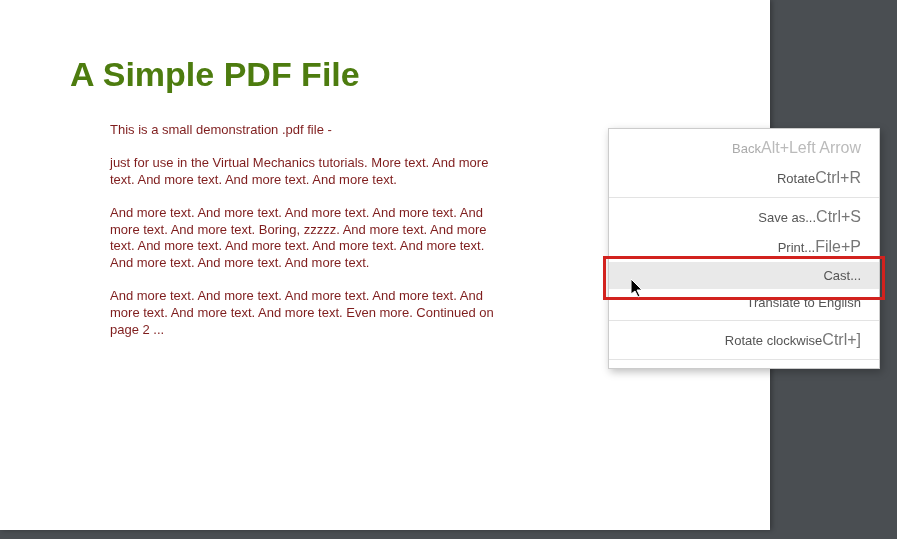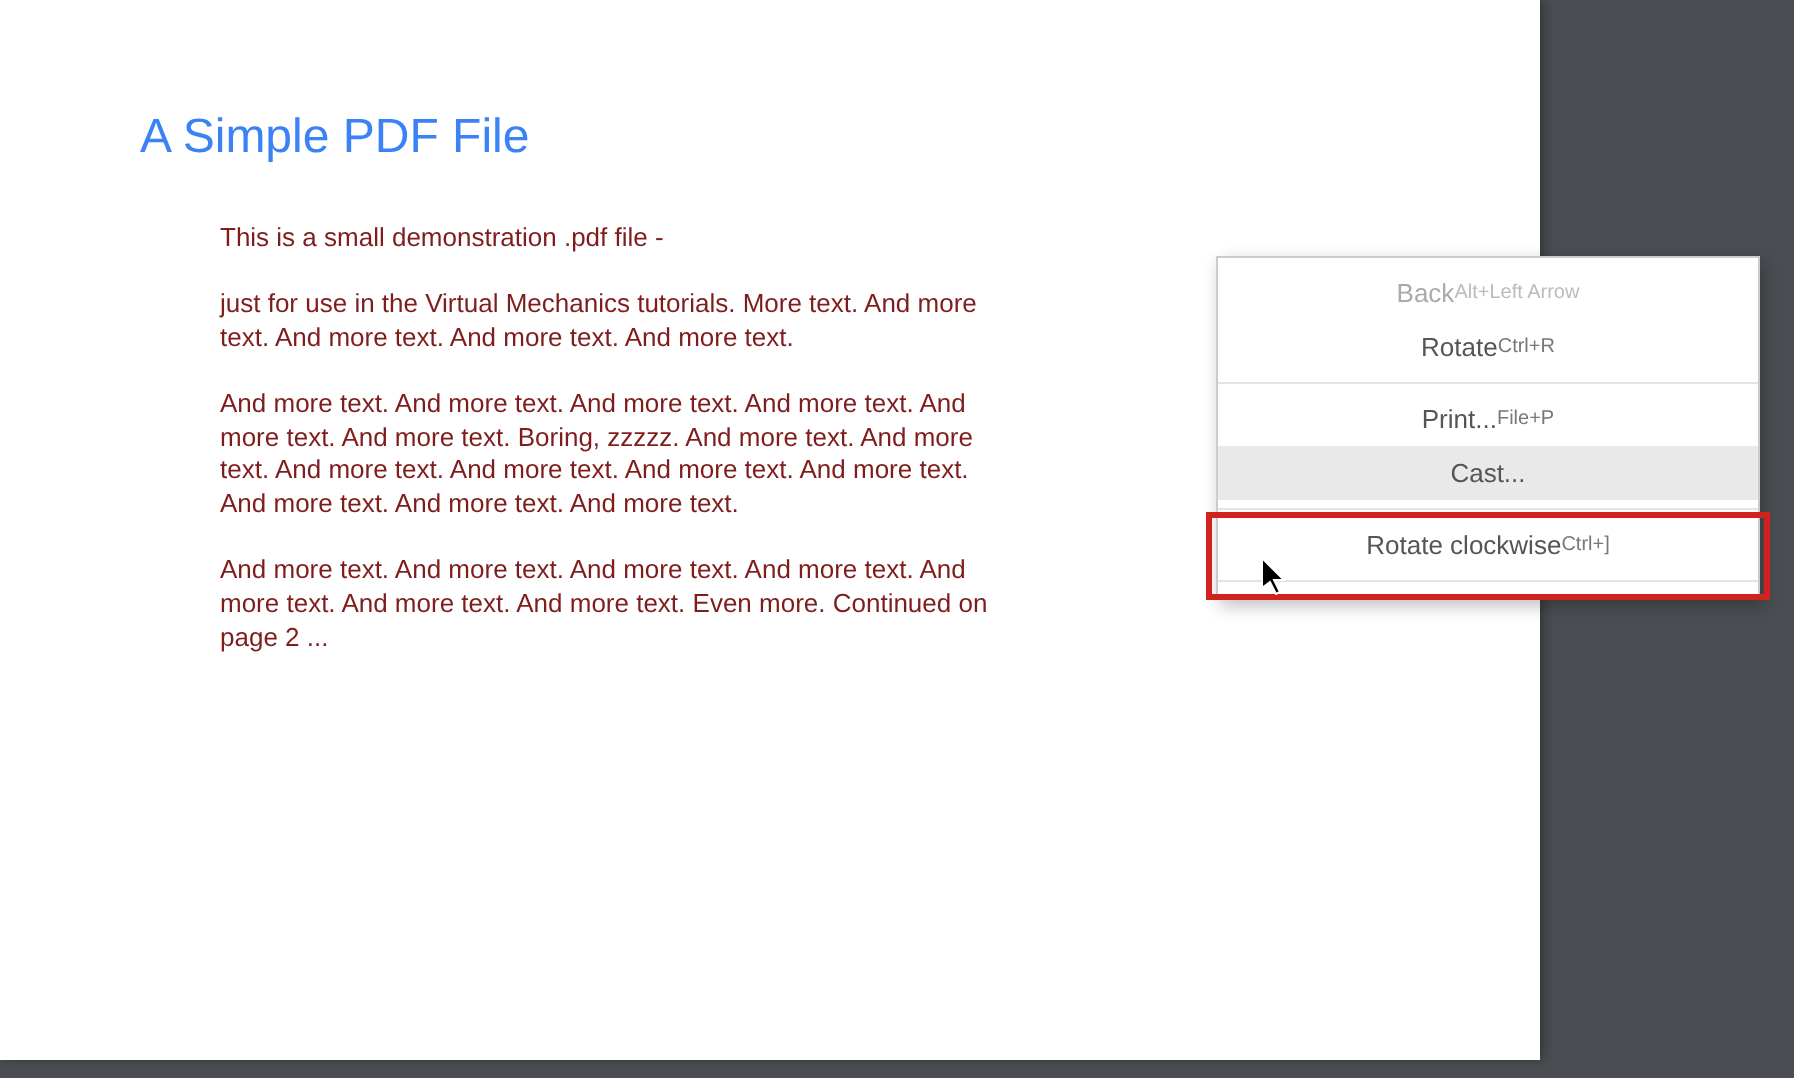--- a/index.html
+++ b/index.html
@@ -19,24 +19,24 @@
       background: #fff;
       width: 770px;
       height: 530px;
       position: absolute;
       top: 0;
       left: 0;
       padding: 55px 70px 40px 70px;
       box-shadow: 2px 0 5px rgba(0,0,0,0.3);
     }
     .doc-title {
-      font-size: 24px;
-      font-weight: normal;
+      font-size: 34px;
+      font-weight: bold;
       font-family: Arial, sans-serif;
-      color: #3b82f6;
+      color: #4d7c0f;
       margin-bottom: 28px;
     }
     .doc-body {
       font-size: 13px;
       color: #7f1d1d;
       line-height: 1.3;
       padding-left: 40px;
       max-width: 440px;
     }
     .doc-body p {
@@ -50,39 +50,39 @@
       background: #fff;
       border: 1px solid #ccc;
       box-shadow: 2px 3px 8px rgba(0,0,0,0.25);
       font-family: "Segoe UI", Tahoma, sans-serif;
       font-size: 13px;
       color: #555;
       padding: 4px 0;
     }
     .menu-item {
       display: flex;
-      justify-content: center;
+      justify-content: flex-end;
       align-items: center;
       padding: 6px 18px;
       cursor: default;
     }
     .menu-item.disabled {
       color: #aaa;
     }
     .menu-item.hover {
       background: #e9e9e9;
     }
     .menu-sep {
       height: 1px;
       background: #e3e3e3;
       margin: 4px 0;
     }
     .shortcut {
       color: #777;
-      font-size: 10px;
+      font-size: 16px;
     }
     .menu-item.disabled .shortcut {
       color: #bbb;
     }
     .highlight-box {
       position: absolute;
       top: 256px;
       left: 603px;
       width: 282px;
       height: 44px;
@@ -118,25 +118,33 @@
     <div class="menu-item disabled">
       <span>Back</span>
       <span class="shortcut">Alt+Left Arrow</span>
     </div>
     <div class="menu-item">
       <span>Rotate</span>
       <span class="shortcut">Ctrl+R</span>
     </div>
     <div class="menu-sep"></div>
     <div class="menu-item">
+      <span>Save as...</span>
+      <span class="shortcut">Ctrl+S</span>
+    </div>
+    <div class="menu-item">
       <span>Print...</span>
       <span class="shortcut">File+P</span>
     </div>
     <div class="menu-item hover">
       <span>Cast...</span>
+      <span class="shortcut"></span>
+    </div>
+    <div class="menu-item">
+      <span>Translate to English</span>
       <span class="shortcut"></span>
     </div>
     <div class="menu-sep"></div>
     <div class="menu-item">
       <span>Rotate clockwise</span>
       <span class="shortcut">Ctrl+]</span>
     </div>
     <div class="menu-sep"></div>
   </div>
 

